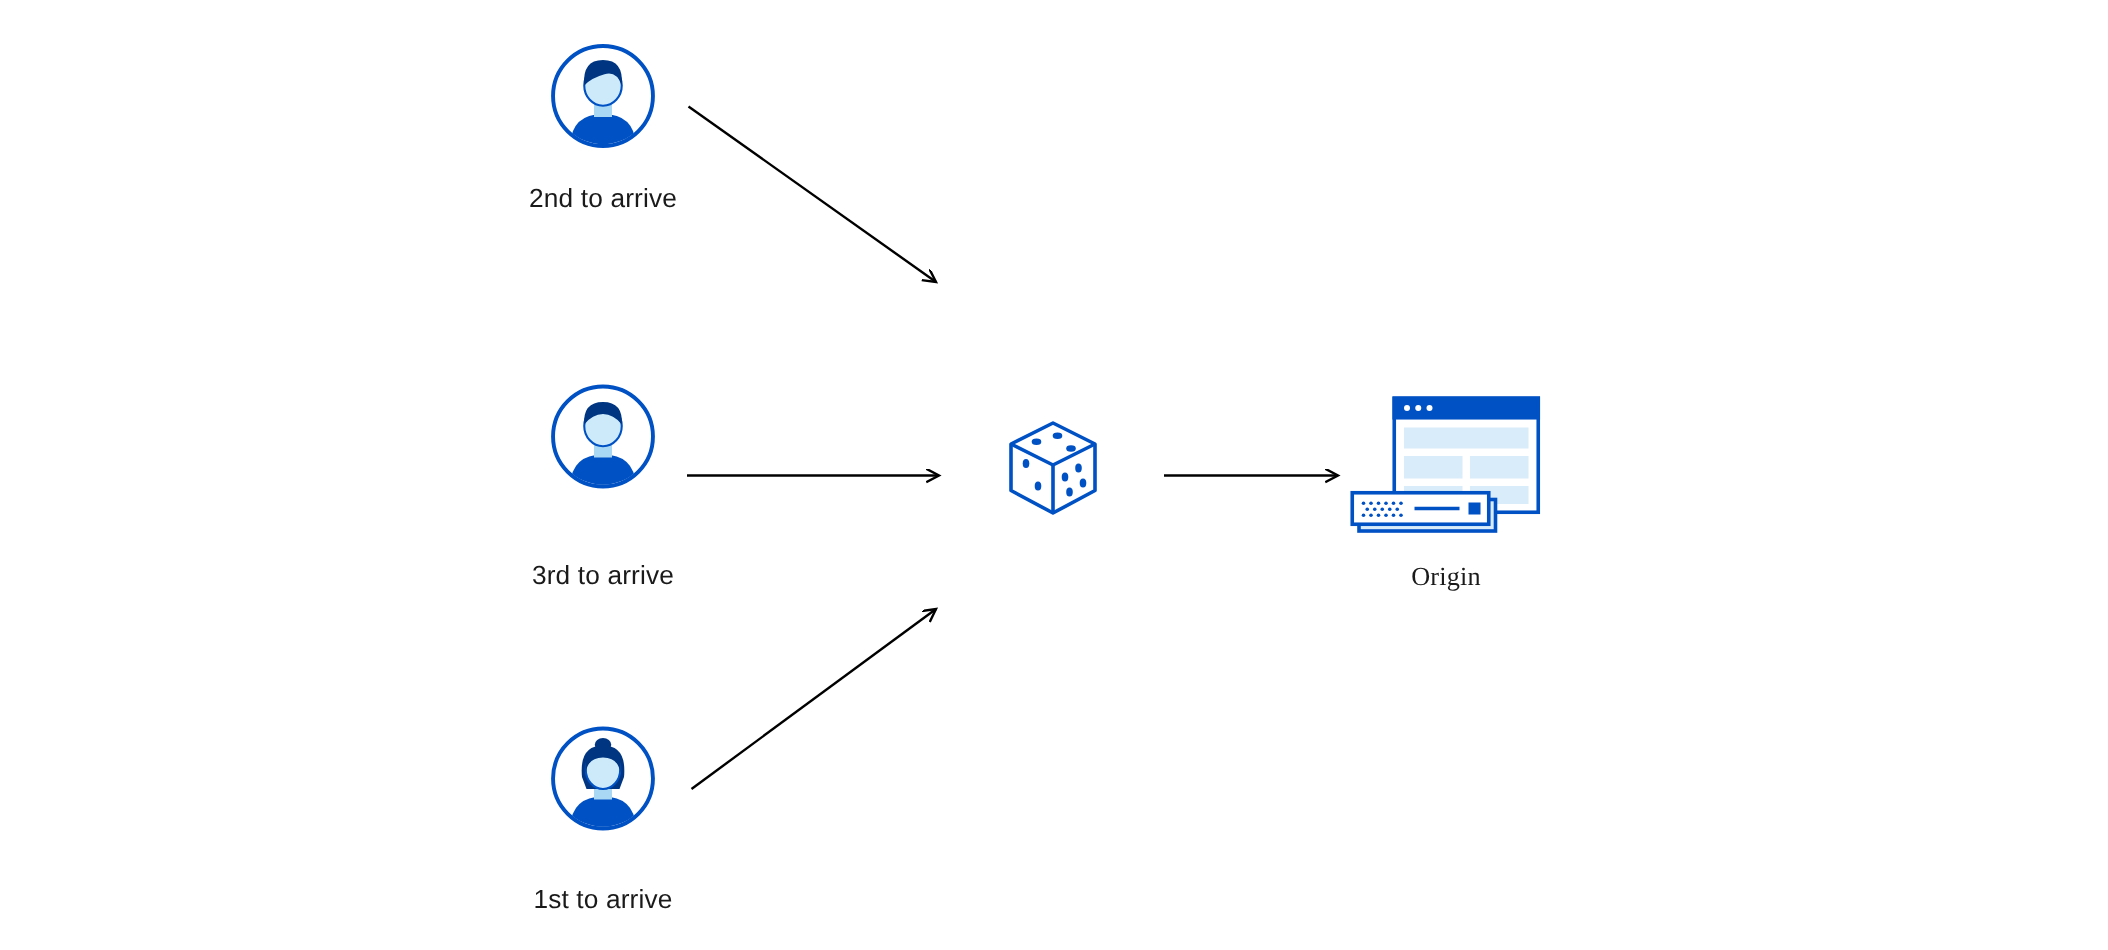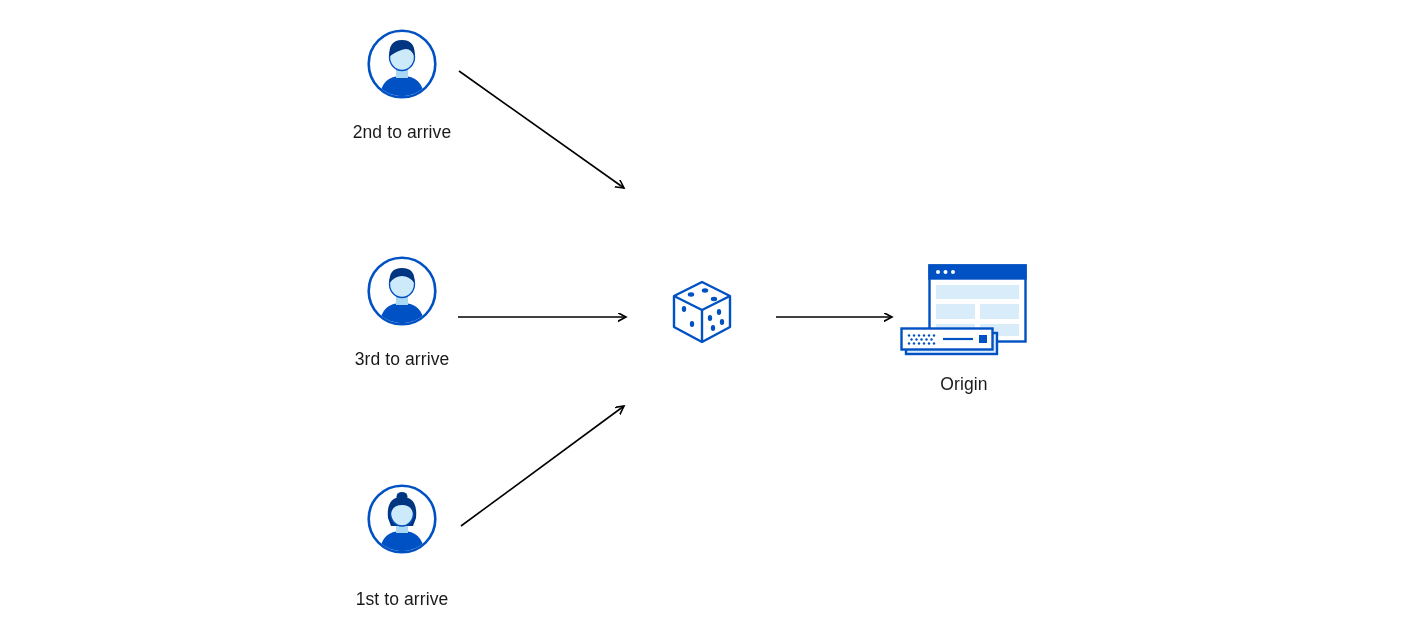--- a/index.html
+++ b/index.html
@@ -37,28 +37,28 @@
   .edges-layer {
     position: absolute;
     left: 0;
     top: 0;
     width: 1405px;
     height: 633px;
     pointer-events: none;
   }
   
   #node-user-second { left: 337px; top: 29px;  width: 130px; }
-  #node-user-third  { left: 337px; top: 256px; width: 130px; }
+  #node-user-third  { left: 337px; top: 256px; width: 130px; gap: 24px; }
   #node-user-first  { left: 337px; top: 484px; width: 130px; gap: 12px; }
   #node-random      { left: 666px; top: 276px; width: 72px;  }
   #node-origin      { left: 899px; top: 262px; width: 130px; }
   #node-user-second .node-label,
   #node-user-third .node-label,
   #node-user-first .node-label { margin-top: 23px; }
-  #node-origin .node-label { margin-top: 14px; }
+  #node-origin .node-label { margin-top: 14px; font-family: Liberation Serif, serif; }
 </style>
 </head>
 <body>
 
 <div class="canvas">
 
   <svg class="edges-layer" viewBox="0 0 1405 633" xmlns="http://www.w3.org/2000/svg">
     <defs>
       <marker id="arrowhead" markerWidth="12" markerHeight="12" refX="8.5" refY="4.5" orient="auto" markerUnits="userSpaceOnUse">
         <path d="M0 0 L8.5 4.5 L0 9" fill="none" stroke="#000000" stroke-width="1.6"></path>

